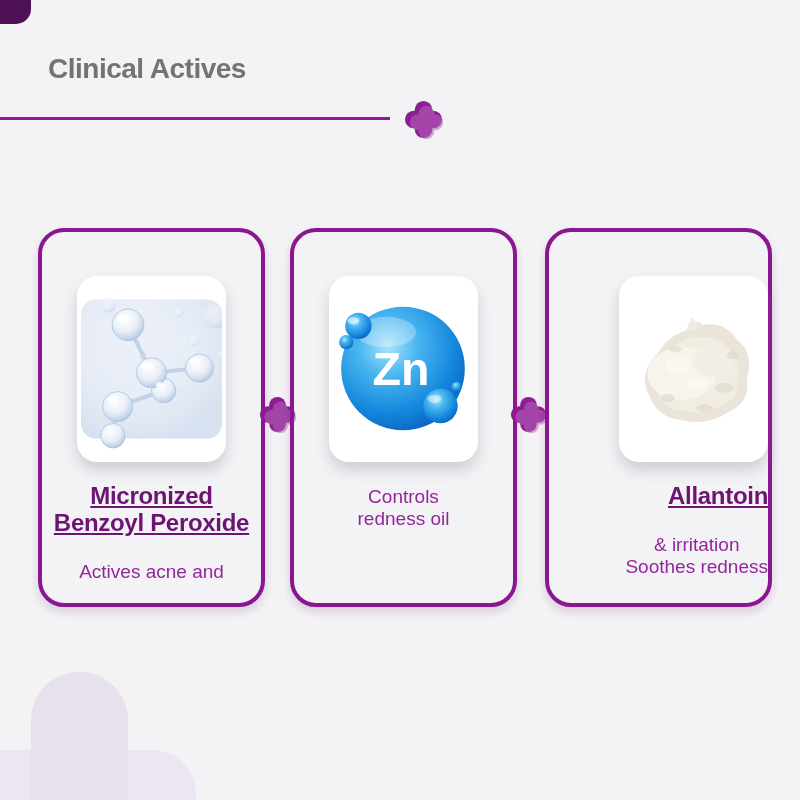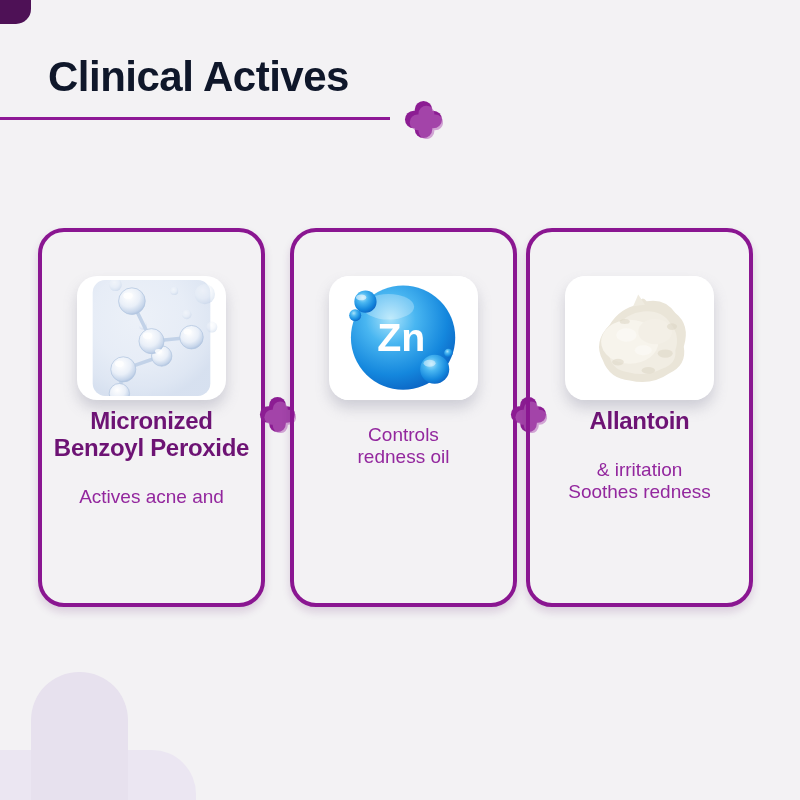--- a/index.html
+++ b/index.html
@@ -18,52 +18,52 @@
     position:absolute;left:31px;top:672px;width:97px;height:128px;
     background:#e7e1ee;border-radius:48px 48px 0 0;
   }
   .wm-horiz{
     position:absolute;left:-60px;top:750px;width:256px;height:60px;
     background:#ebe6f2;border-radius:0 44px 0 0;
   }
   
   .page-title{
     position:absolute;left:48px;top:53px;
-    font-size:42px;font-weight:800;letter-spacing:-0.5px;
-    color:#0f172a;
+    font-size:28px;font-weight:800;letter-spacing:-0.5px;
+    color:#737373;
   }
   .title-underline{
     position:absolute;left:0;top:117px;width:390px;height:3px;
     background:#8e1996;
   }
   .plus-badge{position:absolute;left:404px;top:100px;width:39px;height:39px;}
   .plus-connector{position:absolute;width:37px;height:37px;}
   .plus-c1{left:259px;top:396px;}
   .plus-c2{left:510px;top:396px;}
   
   .card{
     position:absolute;top:228px;width:227px;height:379px;
     box-sizing:border-box;border:4px solid #8a1691;border-radius:26px;
     box-shadow:0 5px 9px rgba(90,20,100,0.16);
     display:flex;flex-direction:column;align-items:center;
     text-align:center;
   }
   .card-1{left:38px;}
   .card-2{left:290px;}
-  .card-3{left:526px;}
+  .card-3{left:545px;align-items:flex-end;}
   .img-tile{
-    margin-top:44px;width:149px;height:124px;border-radius:20px;
+    margin-top:44px;width:149px;height:186px;border-radius:20px;
     background:#ffffff;box-shadow:0 8px 14px rgba(110,110,135,0.28);
     overflow:hidden;display:flex;align-items:center;justify-content:center;
     box-sizing:border-box;
   }
   .img-tile svg{display:block;width:100%;height:100%;}
   .card-title{
-    margin-top:8px;font-size:24px;font-weight:800;line-height:1.12;
-    color:#6d1374;letter-spacing:-0.3px;
+    margin-top:21px;font-size:24px;font-weight:800;line-height:1.12;
+    color:#6d1374;letter-spacing:-0.3px;text-decoration:underline;
   }
   .card-desc{
     margin-top:24px;font-size:19px;font-weight:500;line-height:1.16;
     color:#93279e;
   }
 </style>
 </head>
 <body>
 
 <svg width="0" height="0" style="position:absolute">

